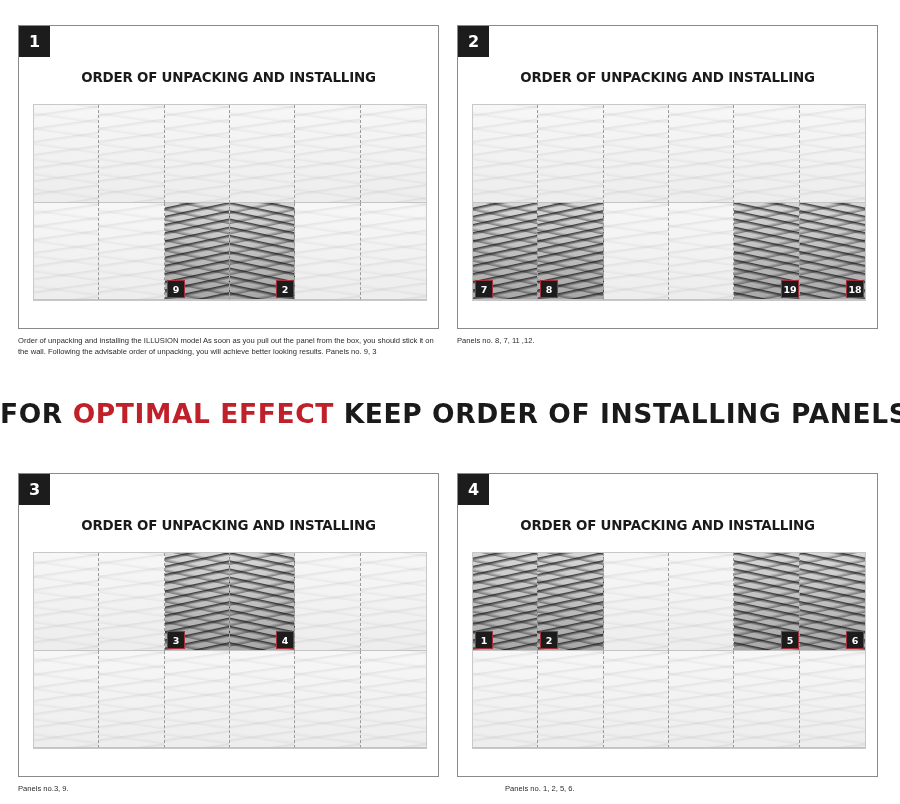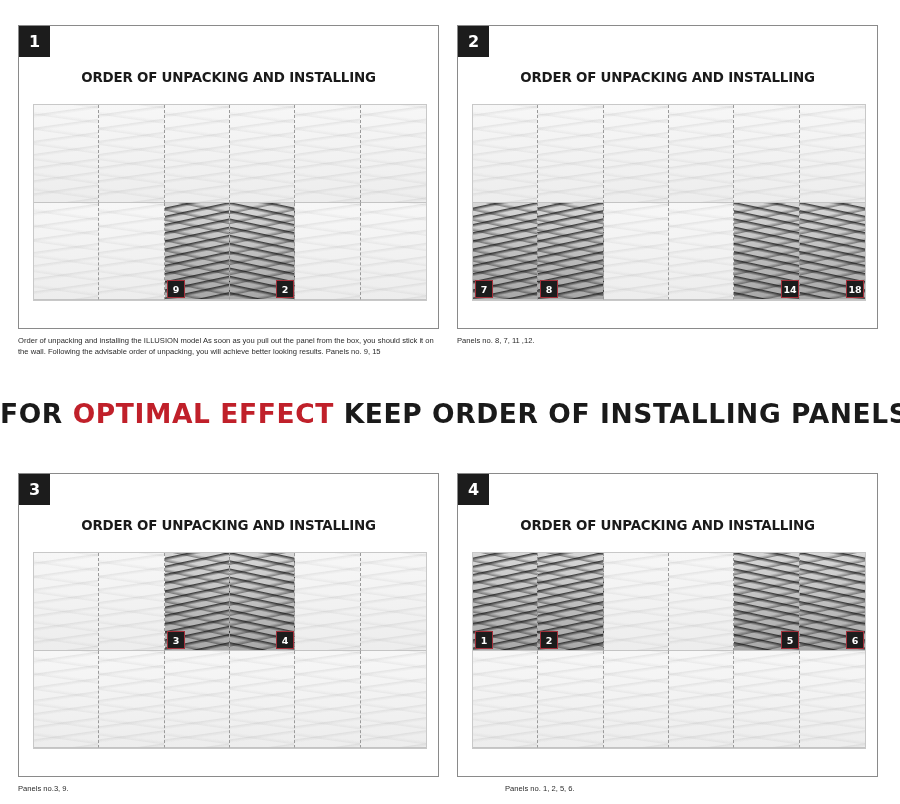--- a/index.html
+++ b/index.html
@@ -95,41 +95,41 @@
     <div class="cell light" style="left:0;top:50%"></div>
     <div class="cell light" style="left:16.666%;top:50%"></div>
     <div class="cell dark" style="left:33.333%;top:50%"></div>
     <div class="cell dark mirror" style="left:50%;top:50%"></div>
     <div class="cell light" style="left:66.666%;top:50%"></div>
     <div class="cell light" style="left:83.333%;top:50%;border-right:none"></div>
     <div class="num" style="left:133px;bottom:2px">9</div>
     <div class="num" style="left:242px;bottom:2px">2</div>
   </div>
 </div>
-<div class="caption" style="left:18px; top:336px; width:425px;">Order of unpacking and installing the ILLUSION model As soon as you pull out the panel from the box, you should stick it on the wall. Following the advisable order of unpacking, you will achieve better looking results. Panels no. 9, 15</div>
+<div class="caption" style="left:18px; top:336px; width:425px;">Order of unpacking and installing the ILLUSION model As soon as you pull out the panel from the box, you should stick it on the wall. Following the advisable order of unpacking, you will achieve better looking results. Panels no. 9, 3</div>
 
 <div class="card" style="left:457px; top:25px;">
   <div class="step-badge">2</div>
   <div class="card-title">ORDER OF UNPACKING AND INSTALLING</div>
   <div class="wall">
     <div class="cell light" style="left:0;top:0"></div>
     <div class="cell light" style="left:16.666%;top:0"></div>
     <div class="cell light" style="left:33.333%;top:0"></div>
     <div class="cell light" style="left:50%;top:0"></div>
     <div class="cell light" style="left:66.666%;top:0"></div>
     <div class="cell light" style="left:83.333%;top:0;border-right:none"></div>
     <div class="cell dark" style="left:0;top:50%"></div>
     <div class="cell dark" style="left:16.666%;top:50%"></div>
     <div class="cell light" style="left:33.333%;top:50%"></div>
     <div class="cell light" style="left:50%;top:50%"></div>
     <div class="cell dark mirror" style="left:66.666%;top:50%"></div>
     <div class="cell dark mirror" style="left:83.333%;top:50%;border-right:none"></div>
     <div class="num" style="left:2px;bottom:2px">7</div>
     <div class="num" style="left:67px;bottom:2px">8</div>
-    <div class="num" style="left:308px;bottom:2px">14</div>
+    <div class="num" style="left:308px;bottom:2px">19</div>
     <div class="num" style="left:373px;bottom:2px">18</div>
   </div>
 </div>
 <div class="caption" style="left:457px; top:336px; width:425px;">Panels no. 8, 7, 11 ,12.</div>
 
 <div class="headline">
   <span>FOR </span><span class="accent">OPTIMAL EFFECT</span><span> KEEP ORDER OF INSTALLING PANELS</span>
 </div>
 
 <div class="card" style="left:18px; top:473px;">

